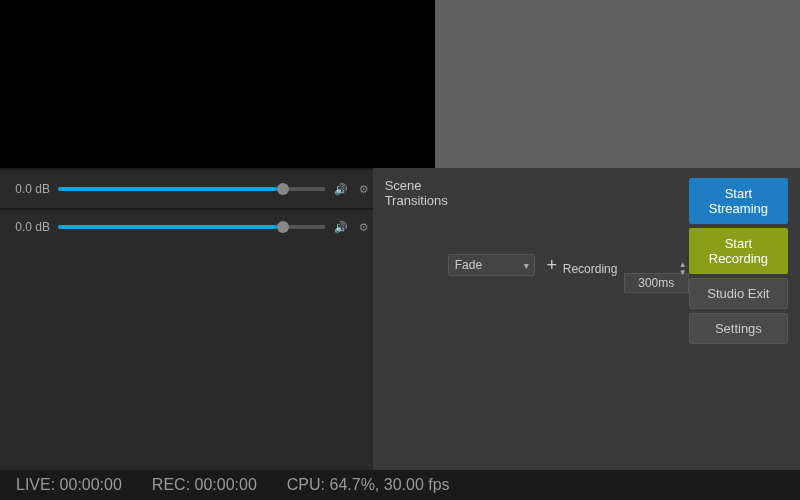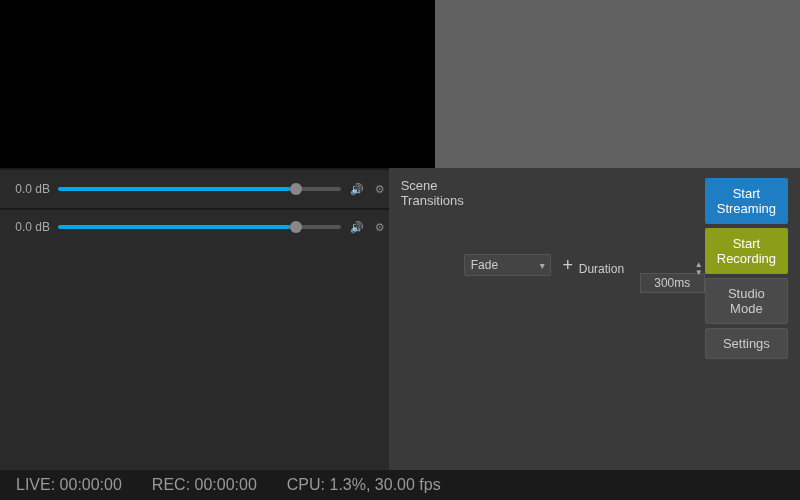--- a/index.html
+++ b/index.html
@@ -202,21 +202,21 @@
       cursor: pointer;
       font-size: 13px;
       text-align: center;
       border-radius: 2px;
     }
 
     .btn-record {
       background-color: #8a9e1a;
       color: #ffffff;
       border: none;
-      padding: 8px 12px;
+      padding: 8px 20px;
       cursor: pointer;
       font-size: 13px;
       text-align: center;
       border-radius: 2px;
     }
 
     .btn-studio {
       background-color: #4a4a4a;
       color: #cccccc;
       border: 1px solid #555;
@@ -363,37 +363,37 @@
           <option>Slide</option>
           <option>Stinger</option>
           <option>Fade to Color</option>
           <option>Luma Wipe</option>
         </select>
       </div>
       <button class="plus-btn">+</button>
     </div>
 
     <div class="duration-row">
-      <span class="duration-label">Duration</span>
+      <span class="duration-label">Recording</span>
       <div class="spinner-wrapper">
         <input class="duration-spinner" type="text" value="300ms" style="">
         <div class="spinner-arrows">
           <span class="spinner-arrow">▲</span>
           <span class="spinner-arrow">▼</span>
         </div>
       </div>
     </div>
 
     <div class="action-buttons">
       <button class="btn-stream">Start Streaming</button>
       <button class="btn-record">Start Recording</button>
-      <button class="btn-studio">Studio Mode</button>
+      <button class="btn-studio">Studio Exit</button>
       <button class="btn-settings">Settings</button>
     </div>
 
   </div>
 </div>
 
 <div class="status-bar">
   <span class="status-item">LIVE: 00:00:00</span>
   <span class="status-item">REC: 00:00:00</span>
-  <span class="status-item">CPU: 1.3%, 30.00 fps</span>
+  <span class="status-item">CPU: 64.7%, 30.00 fps</span>
 </div>
 
 </body></html>

